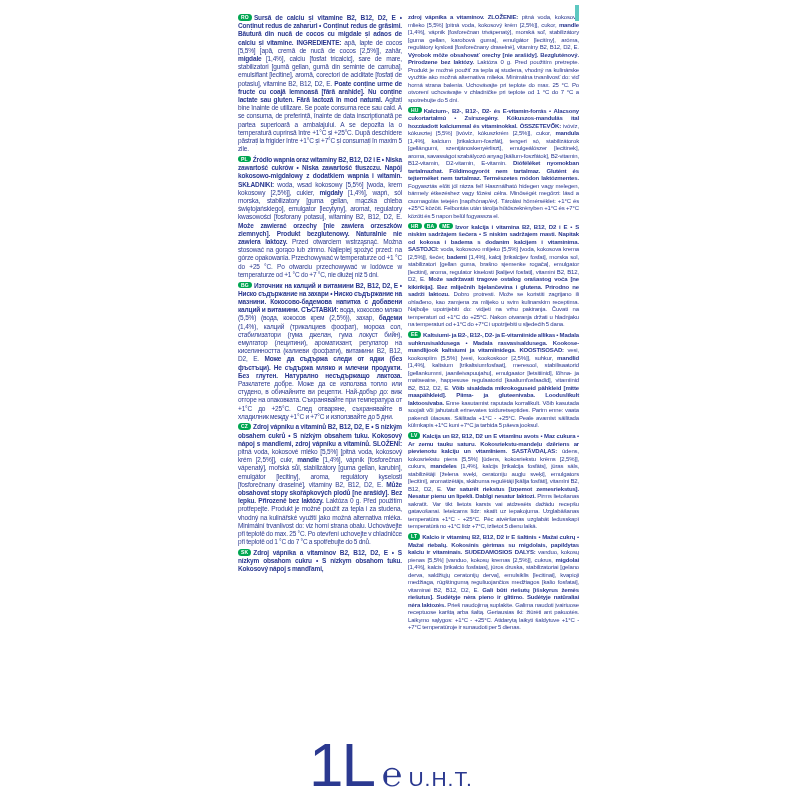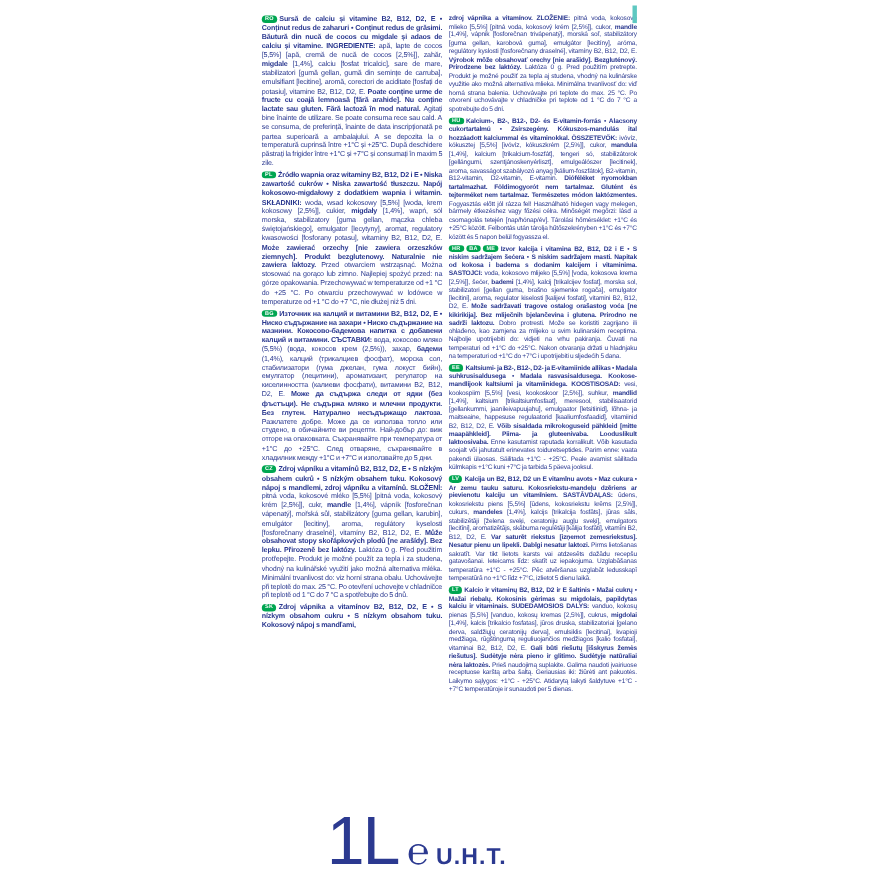--- a/index.html
+++ b/index.html
@@ -13,26 +13,26 @@
   .col-right{left:178px;width:171px;font-size:6px;line-height:7.5px;}
   .section{margin:0 0 2.5px 0;}
   .badge{
     display:inline-block;background:#00a651;color:#ffffff;font-weight:bold;
     font-size:5px;line-height:6.5px;padding:0 3px;border-radius:6px;
     margin-right:2px;letter-spacing:0.2px;vertical-align:1px;
   }
   .run{color:#2b3990;}
   .run.bold{font-weight:bold;}
   .volume-logo{
-    position:absolute;left:297px;top:734px;display:flex;align-items:baseline;
+    position:absolute;left:309px;top:734px;display:flex;align-items:baseline;
     color:#2b3990;white-space:nowrap;
   }
   .volume-size{font-size:62px;line-height:62px;letter-spacing:-2px;}
   .volume-e{font-size:34px;margin-left:8px;}
-  .volume-uht{font-size:21px;font-weight:bold;letter-spacing:1px;margin-left:6px;}
+  .volume-uht{font-size:21px;font-weight:normal;letter-spacing:1px;margin-left:6px;}
   .reg-mark{position:absolute;left:575px;top:5px;width:4px;height:16px;background:#5ec8c1;}
 </style>
 </head>
 <body>
 
 <div class="label-panel">
   <div class="col col-left">
       <p class="section"><span class="badge">RO</span><span class="run bold">Sursă de calciu și vitamine B2, B12, D2, E • Conținut redus de zaharuri • Conținut redus de grăsimi. Băutură din nucă de cocos cu migdale și adaos de calciu și vitamine. </span><span class="run bold">INGREDIENTE: </span><span class="run">apă, lapte de cocos [5,5%] [apă, cremă de nucă de cocos [2,5%]], zahăr, </span><span class="run bold">migdale </span><span class="run">[1,4%], calciu [fosfat tricalcic], sare de mare, stabilizatori [gumă gellan, gumă din semințe de carruba], emulsifiant [lecitine], aromă, corectori de aciditate [fosfați de potasiu], vitamine B2, B12, D2, E. </span><span class="run bold">Poate conține urme de fructe cu coajă lemnoasă [fără arahide]. Nu conține lactate sau gluten. Fără lactoză în mod natural. </span><span class="run">Agitați bine înainte de utilizare. Se poate consuma rece sau cald. A se consuma, de preferință, înainte de data inscripționată pe partea superioară a ambalajului. A se depozita la o temperatură cuprinsă între +1°C și +25°C. După deschidere păstrați la frigider între +1°C și +7°C și consumați în maxim 5 zile.</span></p>
       <p class="section"><span class="badge">PL</span><span class="run bold">Źródło wapnia oraz witaminy B2, B12, D2 i E • Niska zawartość cukrów • Niska zawartość tłuszczu. Napój kokosowo-migdałowy z dodatkiem wapnia i witamin. </span><span class="run bold">SKŁADNIKI: </span><span class="run">woda, wsad kokosowy [5,5%] [woda, krem kokosowy [2,5%]], cukier, </span><span class="run bold">migdały </span><span class="run">[1,4%], wapń, sól morska, stabilizatory [guma gellan, mączka chleba świętojańskiego], emulgator [lecytyny], aromat, regulatory kwasowości [fosforany potasu], witaminy B2, B12, D2, E. </span><span class="run bold">Może zawierać orzechy [nie zawiera orzeszków ziemnych]. Produkt bezglutenowy. Naturalnie nie zawiera laktozy. </span><span class="run">Przed otwarciem wstrząsnąć. Można stosować na gorąco lub zimno. Najlepiej spożyć przed: na górze opakowania. Przechowywać w temperaturze od +1 °C do +25 °C. Po otwarciu przechowywać w lodówce w temperaturze od +1 °C do +7 °C, nie dłużej niż 5 dni.</span></p>
       <p class="section"><span class="badge">BG</span><span class="run bold">Източник на калций и витамини B2, B12, D2, E • Ниско съдържание на захари • Ниско съдържание на мазнини. Кокосово-бадемова напитка с добавени калций и витамини. </span><span class="run bold">СЪСТАВКИ: </span><span class="run">вода, кокосово мляко (5,5%) (вода, кокосов крем (2,5%)), захар, </span><span class="run bold">бадеми </span><span class="run">(1,4%), калций (трикалциев фосфат), морска сол, стабилизатори (гума джелан, гума локуст бийн), емулгатор (лецитини), ароматизант, регулатор на киселинността (калиеви фосфати), витамини B2, B12, D2, E. </span><span class="run bold">Може да съдържа следи от ядки (без фъстъци). Не съдържа мляко и млечни продукти. Без глутен. Натурално несъдържащо лактоза. </span><span class="run">Разклатете добре. Може да се използва топло или студено, в обичайните ви рецепти. Най-добър до: виж отгоре на опаковката. Съхранявайте при температура от +1°C до +25°C. След отваряне, съхранявайте в хладилник между +1°C и +7°C и използвайте до 5 дни.</span></p>

